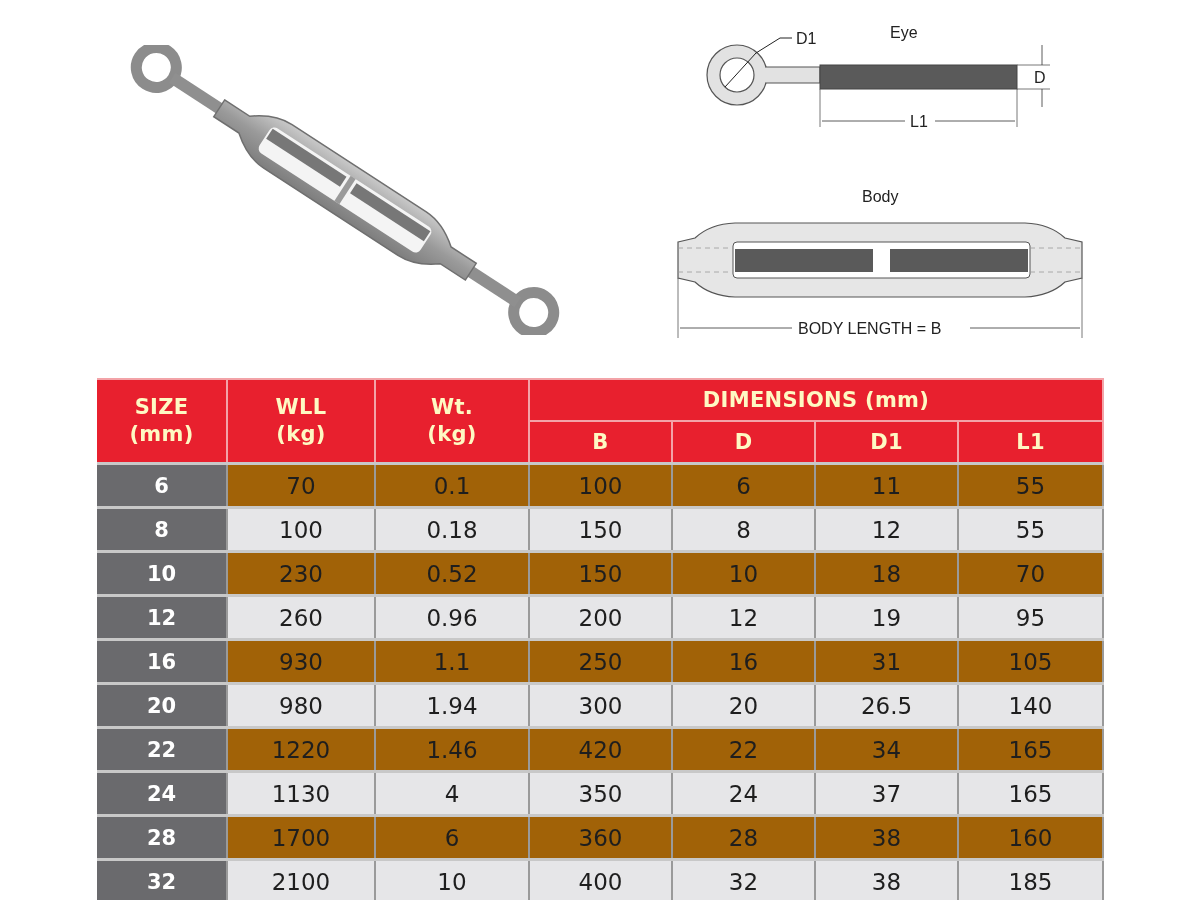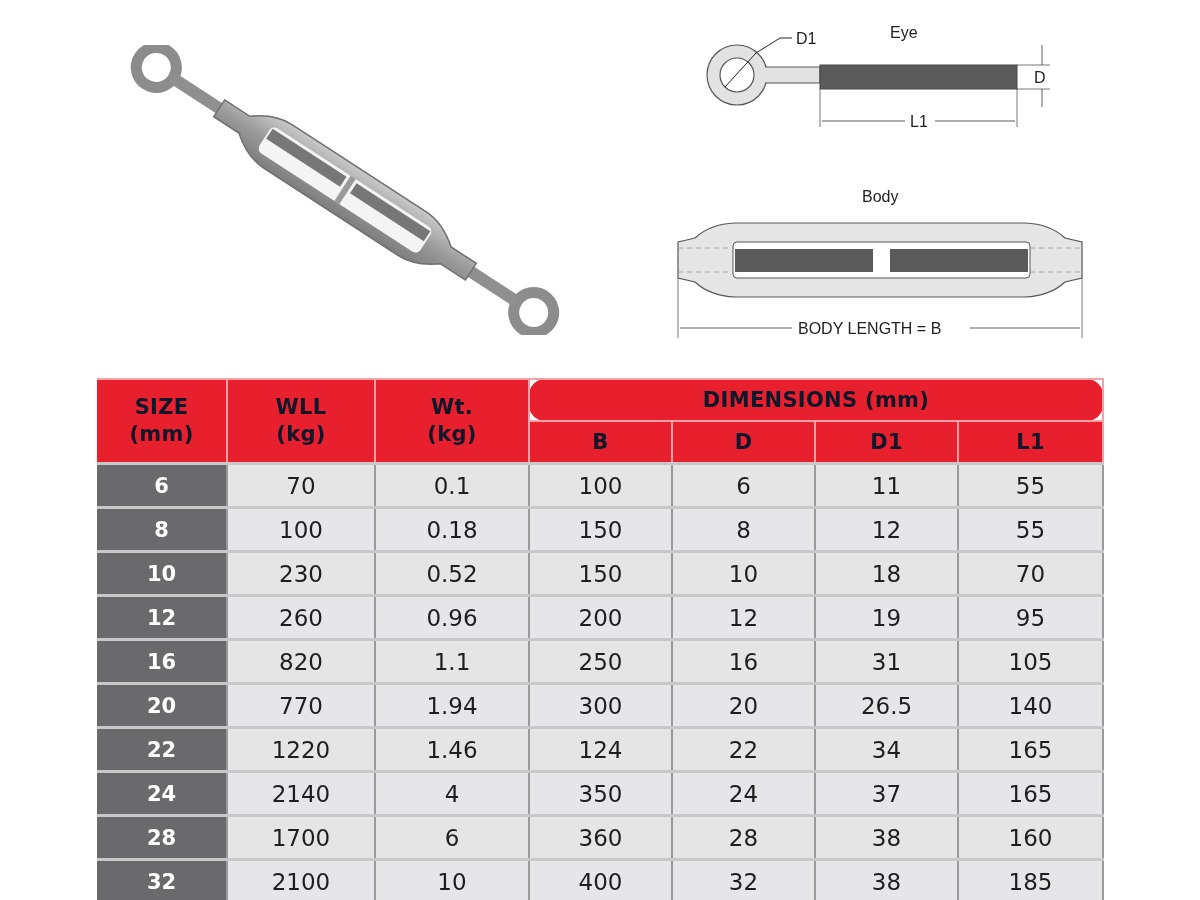--- a/index.html
+++ b/index.html
@@ -10,34 +10,34 @@
   .photo { position:absolute; left:110px; top:45px; width:470px; height:290px; }
   .eye-diagram { position:absolute; left:690px; top:15px; width:380px; height:115px; }
   .body-diagram { position:absolute; left:670px; top:180px; width:440px; height:170px; }
   .lbl { font-family:"Liberation Sans", sans-serif; font-size:16px; fill:#222; }
 
   table.spec {
     position:absolute; left:97px; top:378px; width:1006px;
     border-collapse:collapse; table-layout:fixed;
   }
   table.spec th {
-    background:#e8202e; color:#0f172a; font-weight:bold; font-size:21px;
+    background:#e8202e; color:#fef9c3; font-weight:bold; font-size:21px;
     font-family:"DejaVu Sans", sans-serif; letter-spacing:0.3px;
     border:2px solid #f3a3a8; text-align:center; line-height:27px; padding:0;
   }
-  table.spec th.dim-top { height:40px; border-bottom:2px solid #f3a3a8;border-radius:16px; }
+  table.spec th.dim-top { height:40px; border-bottom:2px solid #f3a3a8; }
   table.spec th.dim-sub { height:40px; }
   table.spec td {
     height:41px; text-align:center; font-size:23px; color:#1e1e1e;
     border-left:2px solid #9a9a9a; border-right:2px solid #9a9a9a;
     border-top:3px solid #c8c8c8; padding:0;
     font-family:"DejaVu Sans", sans-serif; font-weight:normal;
   }
   table.spec tr.even td { background:#e6e6e8; }
-  table.spec tr.odd td { background:#e5e5e5; }
+  table.spec tr.odd td { background:#a16207; }
   table.spec td.size {
     background:#6a6a6d !important; color:#ffffff; font-weight:bold; font-size:21px;
     border-left:none; border-top:3px solid #c8c8c8;
   }
   table.spec tr:last-child td { border-bottom:2px solid #b5b5b5; }
 </style>
 </head>
 <body>
 
 <svg class="photo" viewBox="0 0 470 290">
@@ -167,48 +167,48 @@
         <td class="size">12</td>
         <td>260</td>
         <td>0.96</td>
         <td>200</td>
         <td>12</td>
         <td>19</td>
         <td>95</td>
       </tr>
       <tr class="odd">
         <td class="size">16</td>
-        <td>820</td>
+        <td>930</td>
         <td>1.1</td>
         <td>250</td>
         <td>16</td>
         <td>31</td>
         <td>105</td>
       </tr>
       <tr class="even">
         <td class="size">20</td>
-        <td>770</td>
+        <td>980</td>
         <td>1.94</td>
         <td>300</td>
         <td>20</td>
         <td>26.5</td>
         <td>140</td>
       </tr>
       <tr class="odd">
         <td class="size">22</td>
         <td>1220</td>
         <td>1.46</td>
-        <td>124</td>
+        <td>420</td>
         <td>22</td>
         <td>34</td>
         <td>165</td>
       </tr>
       <tr class="even">
         <td class="size">24</td>
-        <td>2140</td>
+        <td>1130</td>
         <td>4</td>
         <td>350</td>
         <td>24</td>
         <td>37</td>
         <td>165</td>
       </tr>
       <tr class="odd">
         <td class="size">28</td>
         <td>1700</td>
         <td>6</td>

